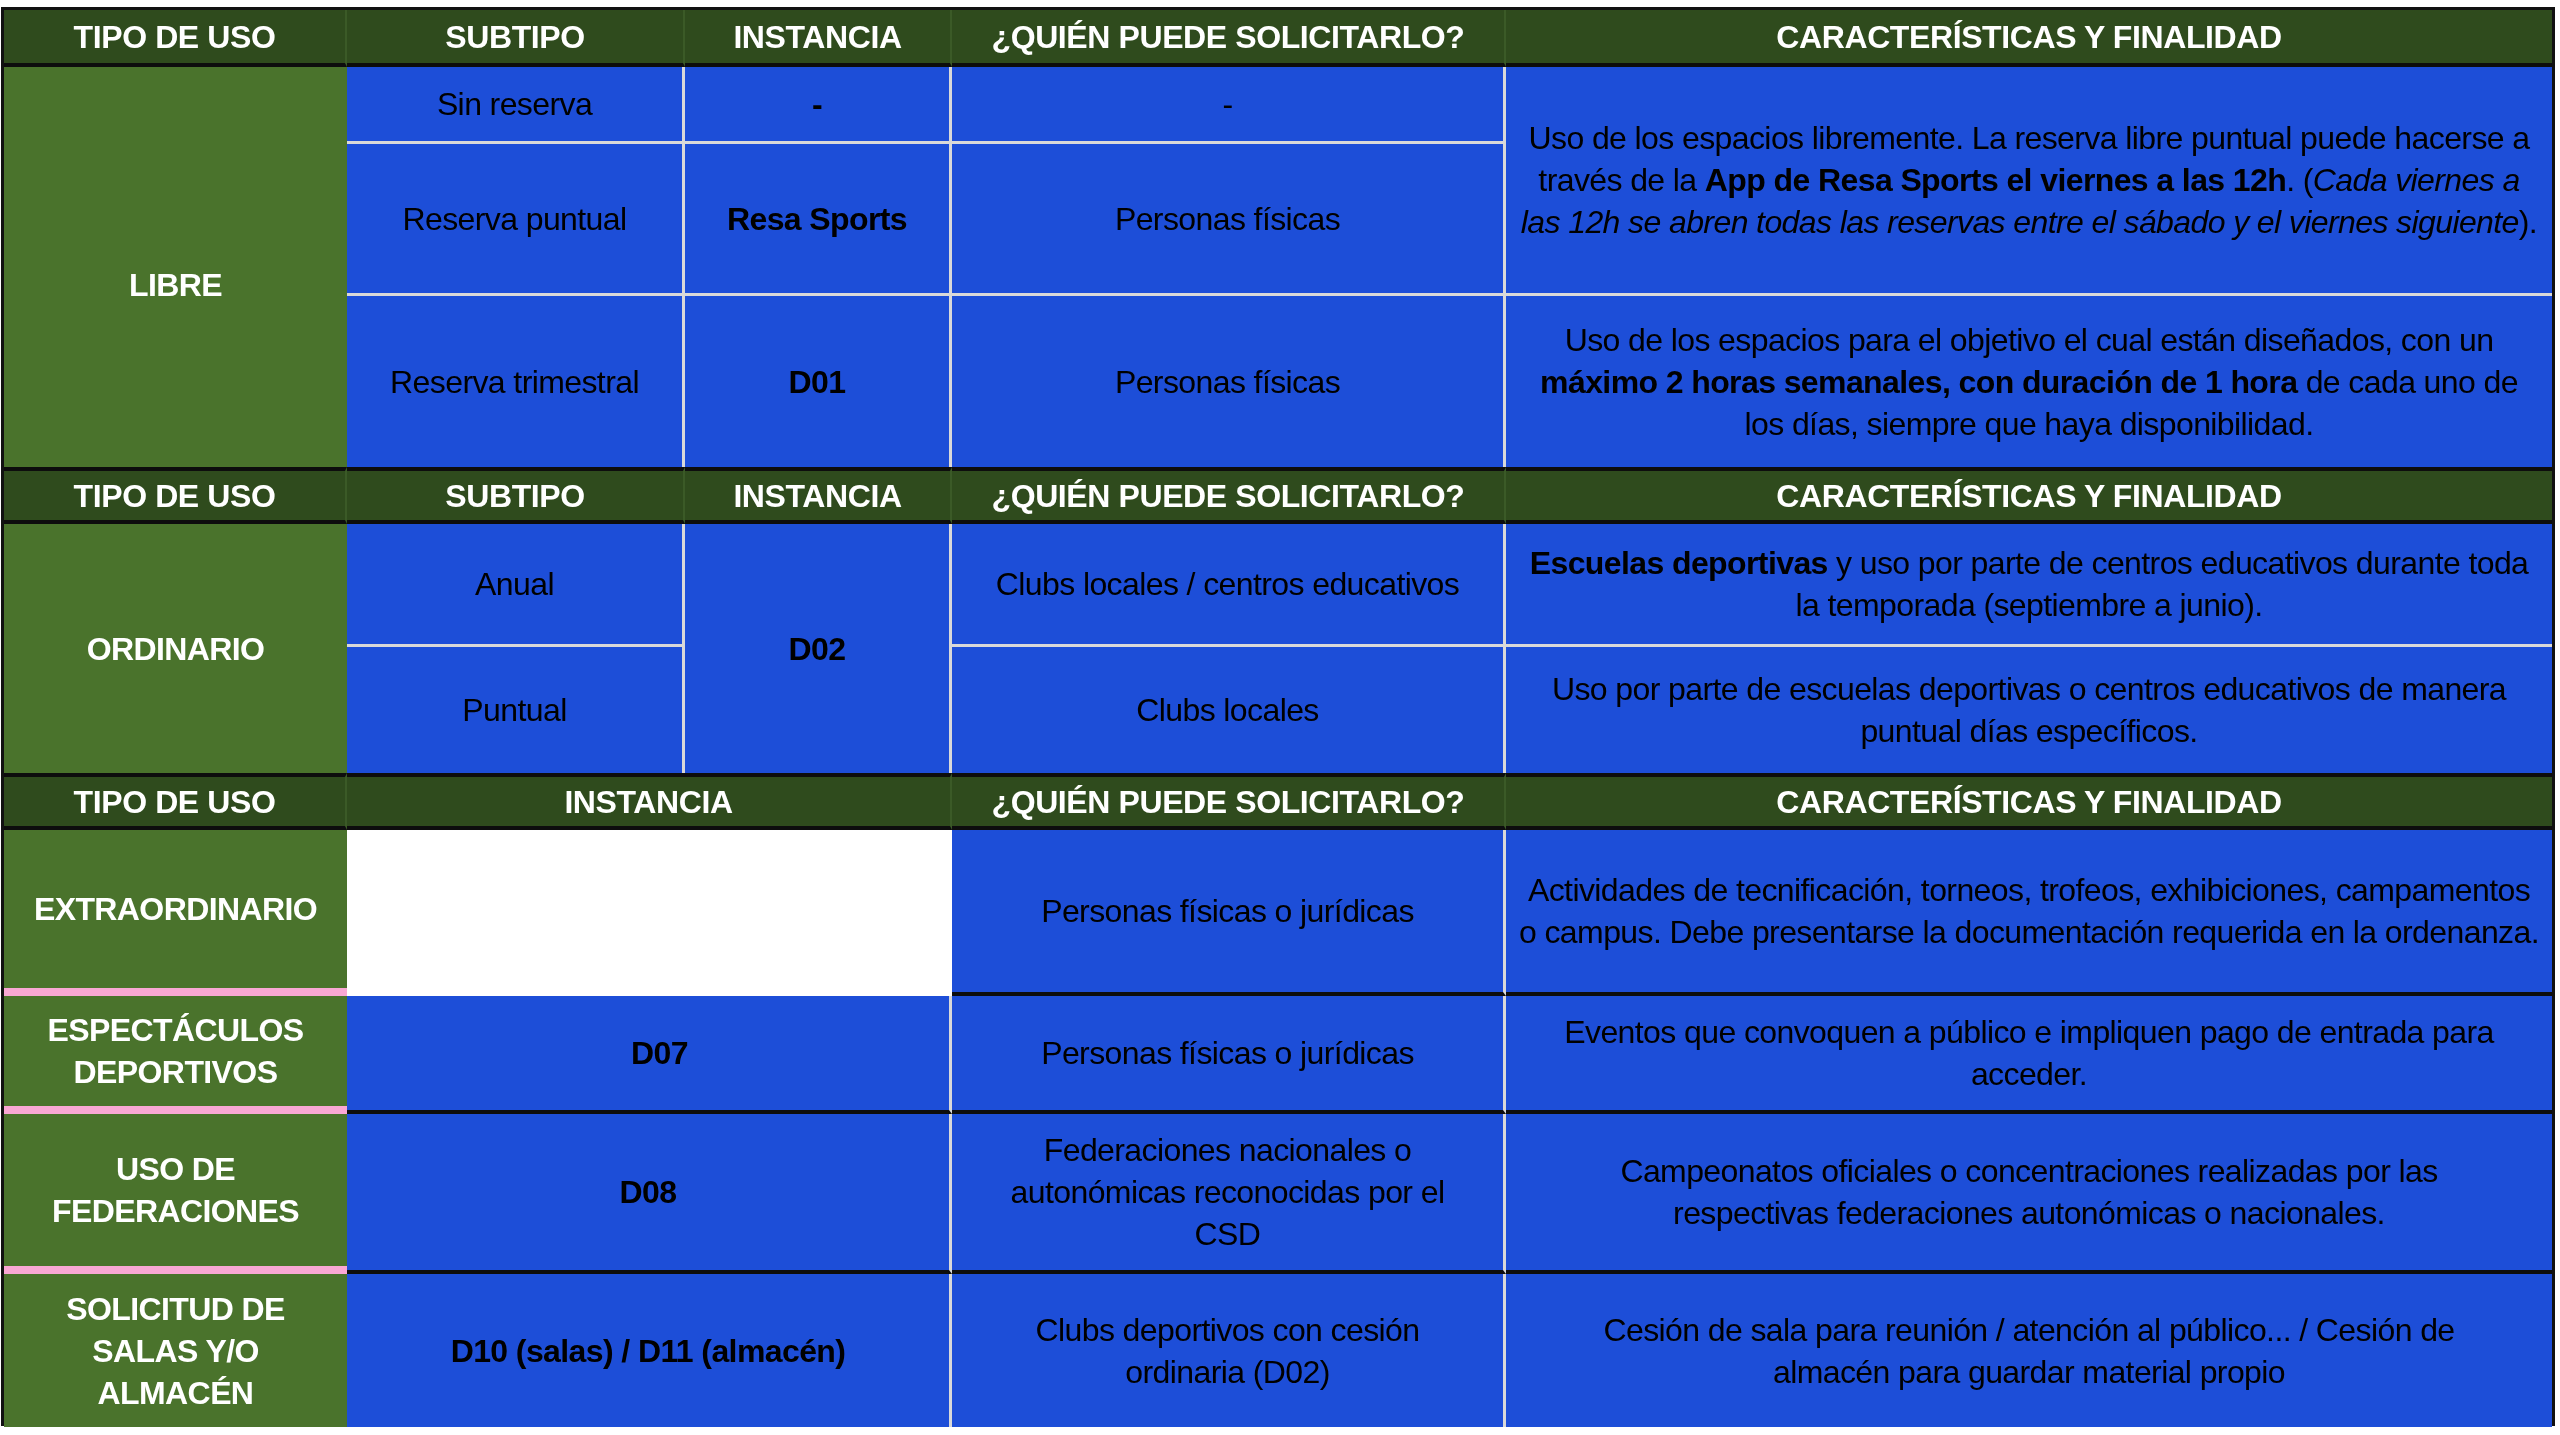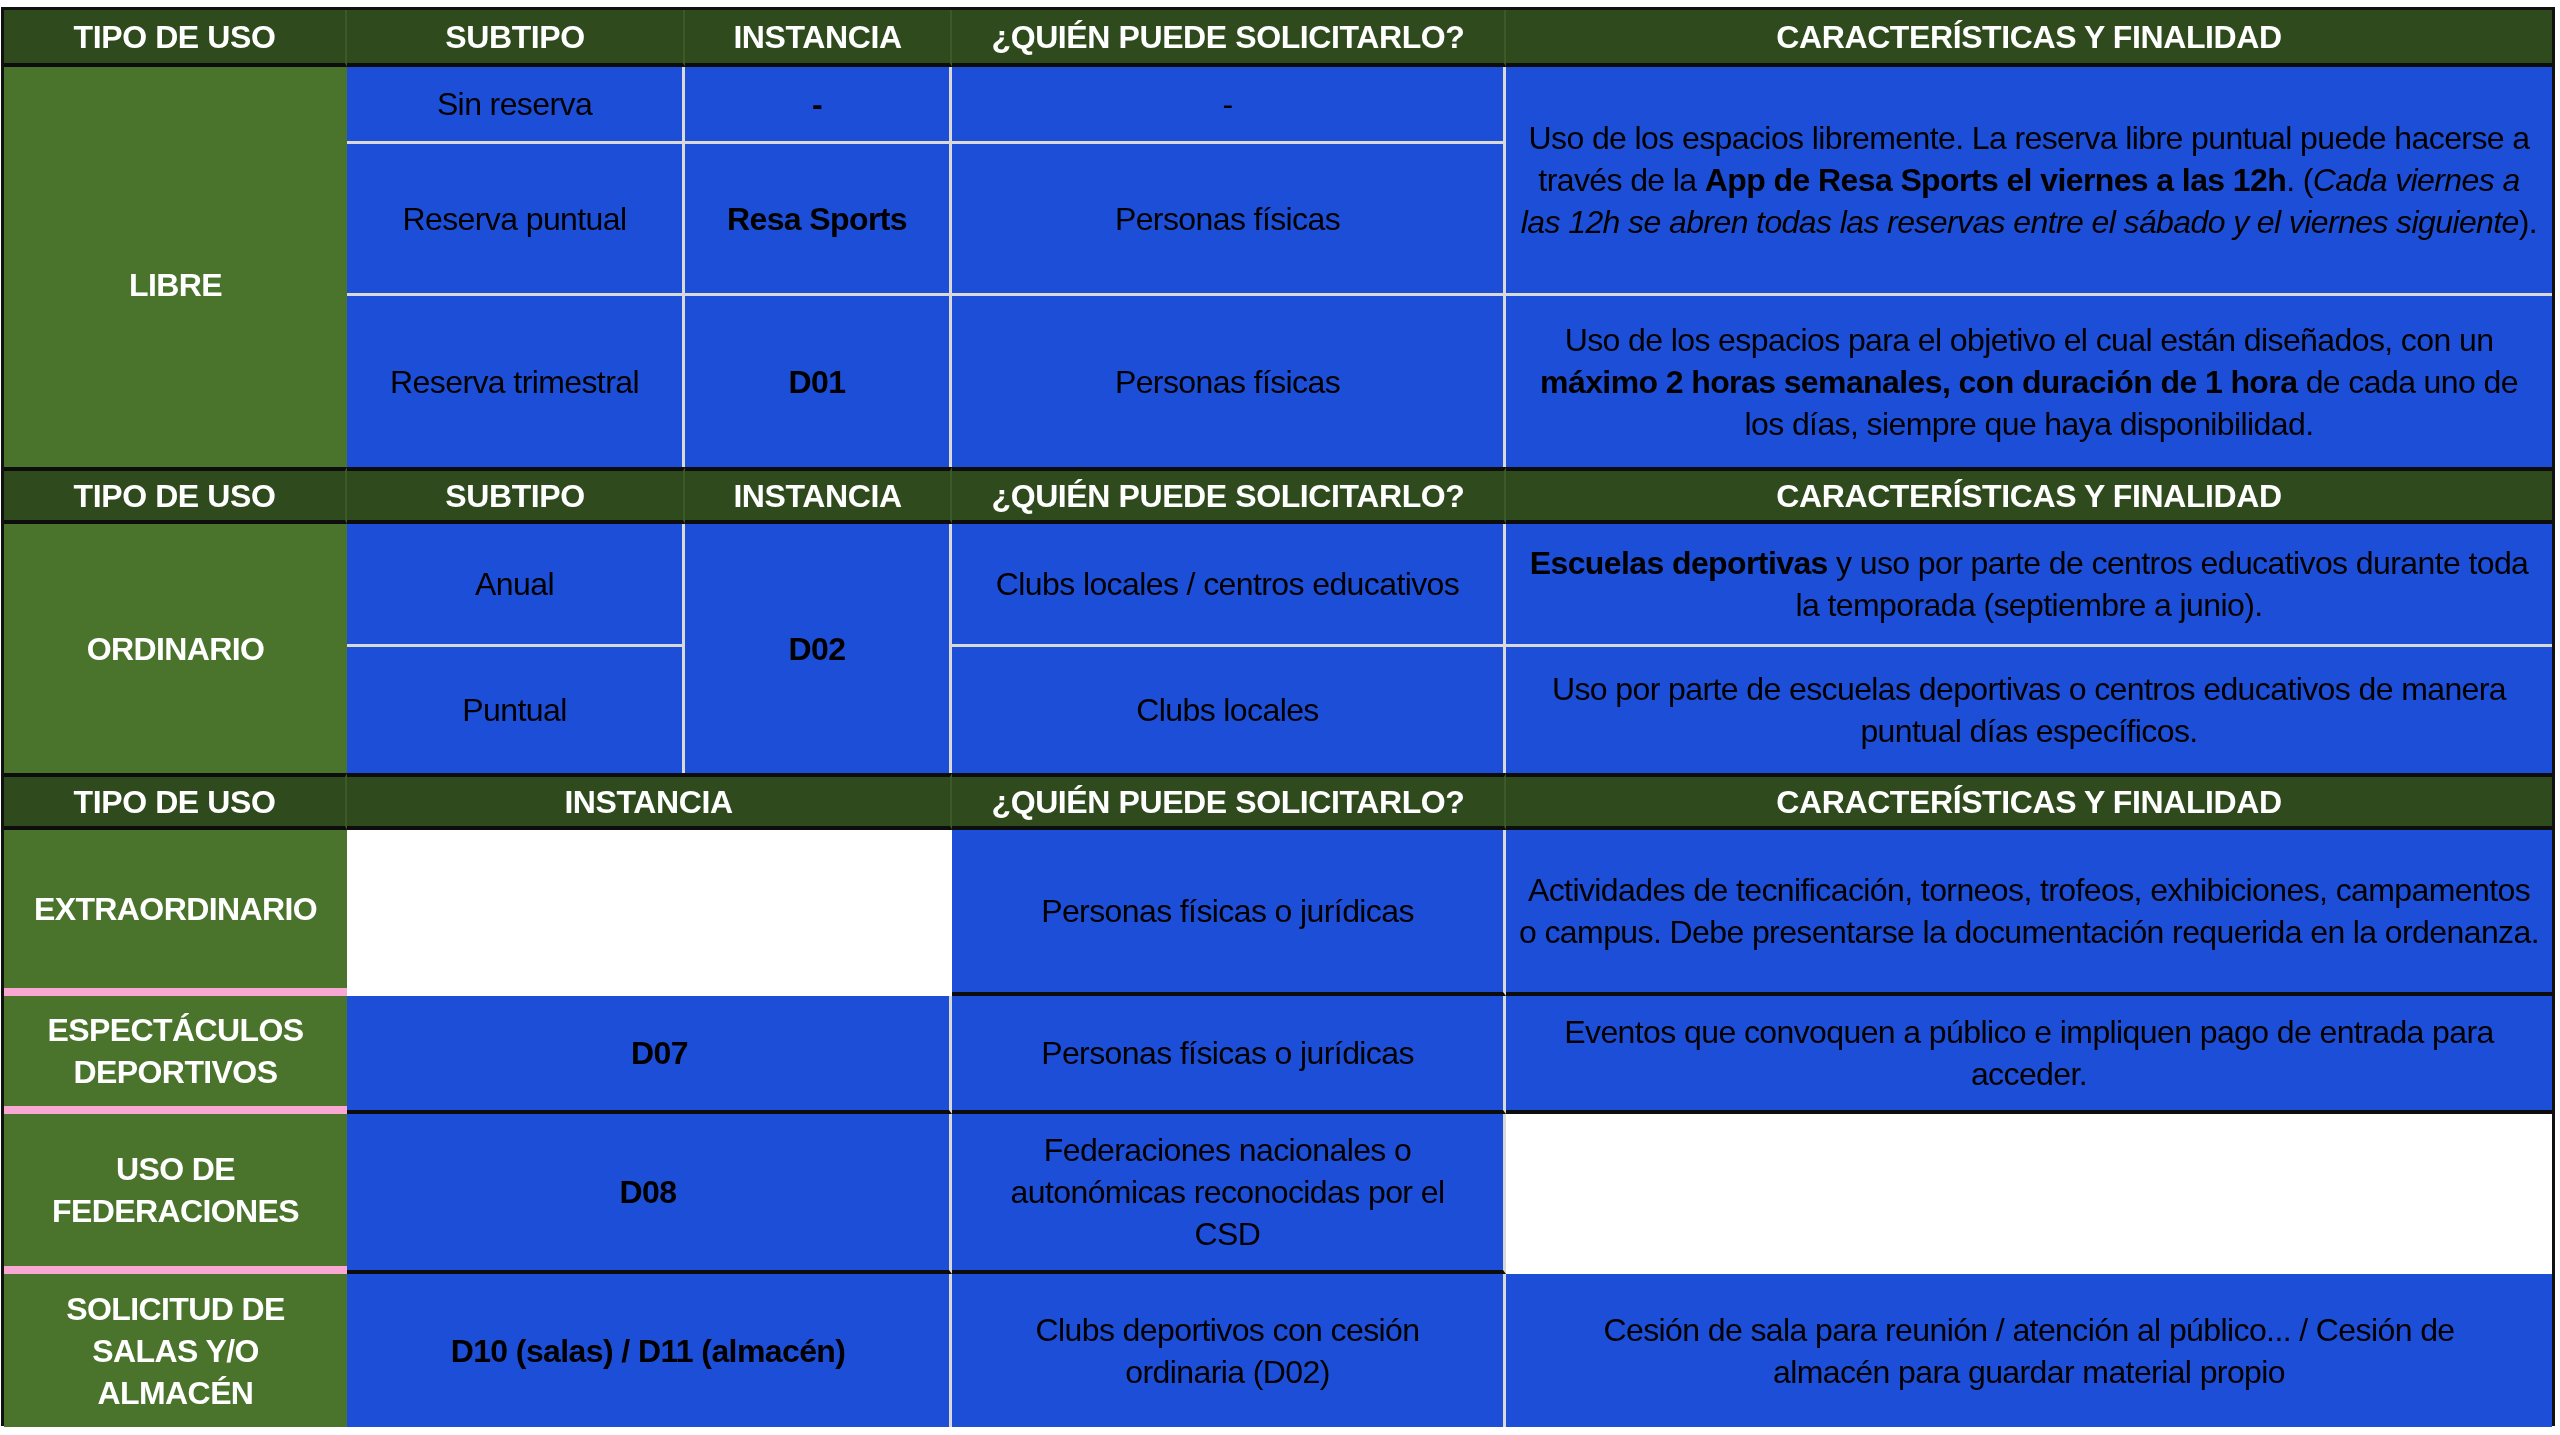--- a/index.html
+++ b/index.html
@@ -124,19 +124,20 @@
   <div class="c last hard" style="grid-column:5;grid-row:9;">Actividades de tecnificación, torneos, trofeos, exhibiciones, campamentos o campus. Debe presentarse la documentación requerida en la ordenanza.</div>
 
   <div class="c tipo hard" style="grid-column:1;grid-row:10;">ESPECTÁCULOS DEPORTIVOS</div>
   <div class="c b hard" style="grid-column:2 / span 2;grid-row:10;padding-left:35px;">D07</div>
   <div class="c hard" style="grid-column:4;grid-row:10;">Personas físicas o jurídicas</div>
   <div class="c last hard" style="grid-column:5;grid-row:10;">Eventos que convoquen a público e impliquen pago de entrada para acceder.</div>
 
   <div class="c tipo hard" style="grid-column:1;grid-row:11;padding:0 60px;">USO DE FEDERACIONES</div>
   <div class="c b hard" style="grid-column:2 / span 2;grid-row:11;">D08</div>
   <div class="c hard" style="grid-column:4;grid-row:11;padding:0 28px;">Federaciones nacionales o autonómicas reconocidas por el CSD</div>
+  <div class="c last hard" style="grid-column:5;grid-row:11;padding:0 60px;">Campeonatos oficiales o concentraciones realizadas por las respectivas federaciones autonómicas o nacionales.</div>
 
   <div class="c tipo" style="grid-column:1;grid-row:12;padding:0 50px;">SOLICITUD DE SALAS Y/O ALMACÉN</div>
   <div class="c b nobottom" style="grid-column:2 / span 2;grid-row:12;">D10 (salas) / D11 (almacén)</div>
   <div class="c nobottom" style="grid-column:4;grid-row:12;padding:0 40px;">Clubs deportivos con cesión ordinaria (D02)</div>
   <div class="c last nobottom" style="grid-column:5;grid-row:12;padding:0 60px;">Cesión de sala para reunión / atención al público... / Cesión de almacén para guardar material propio</div>
 
 </div>
 
 </body></html>

